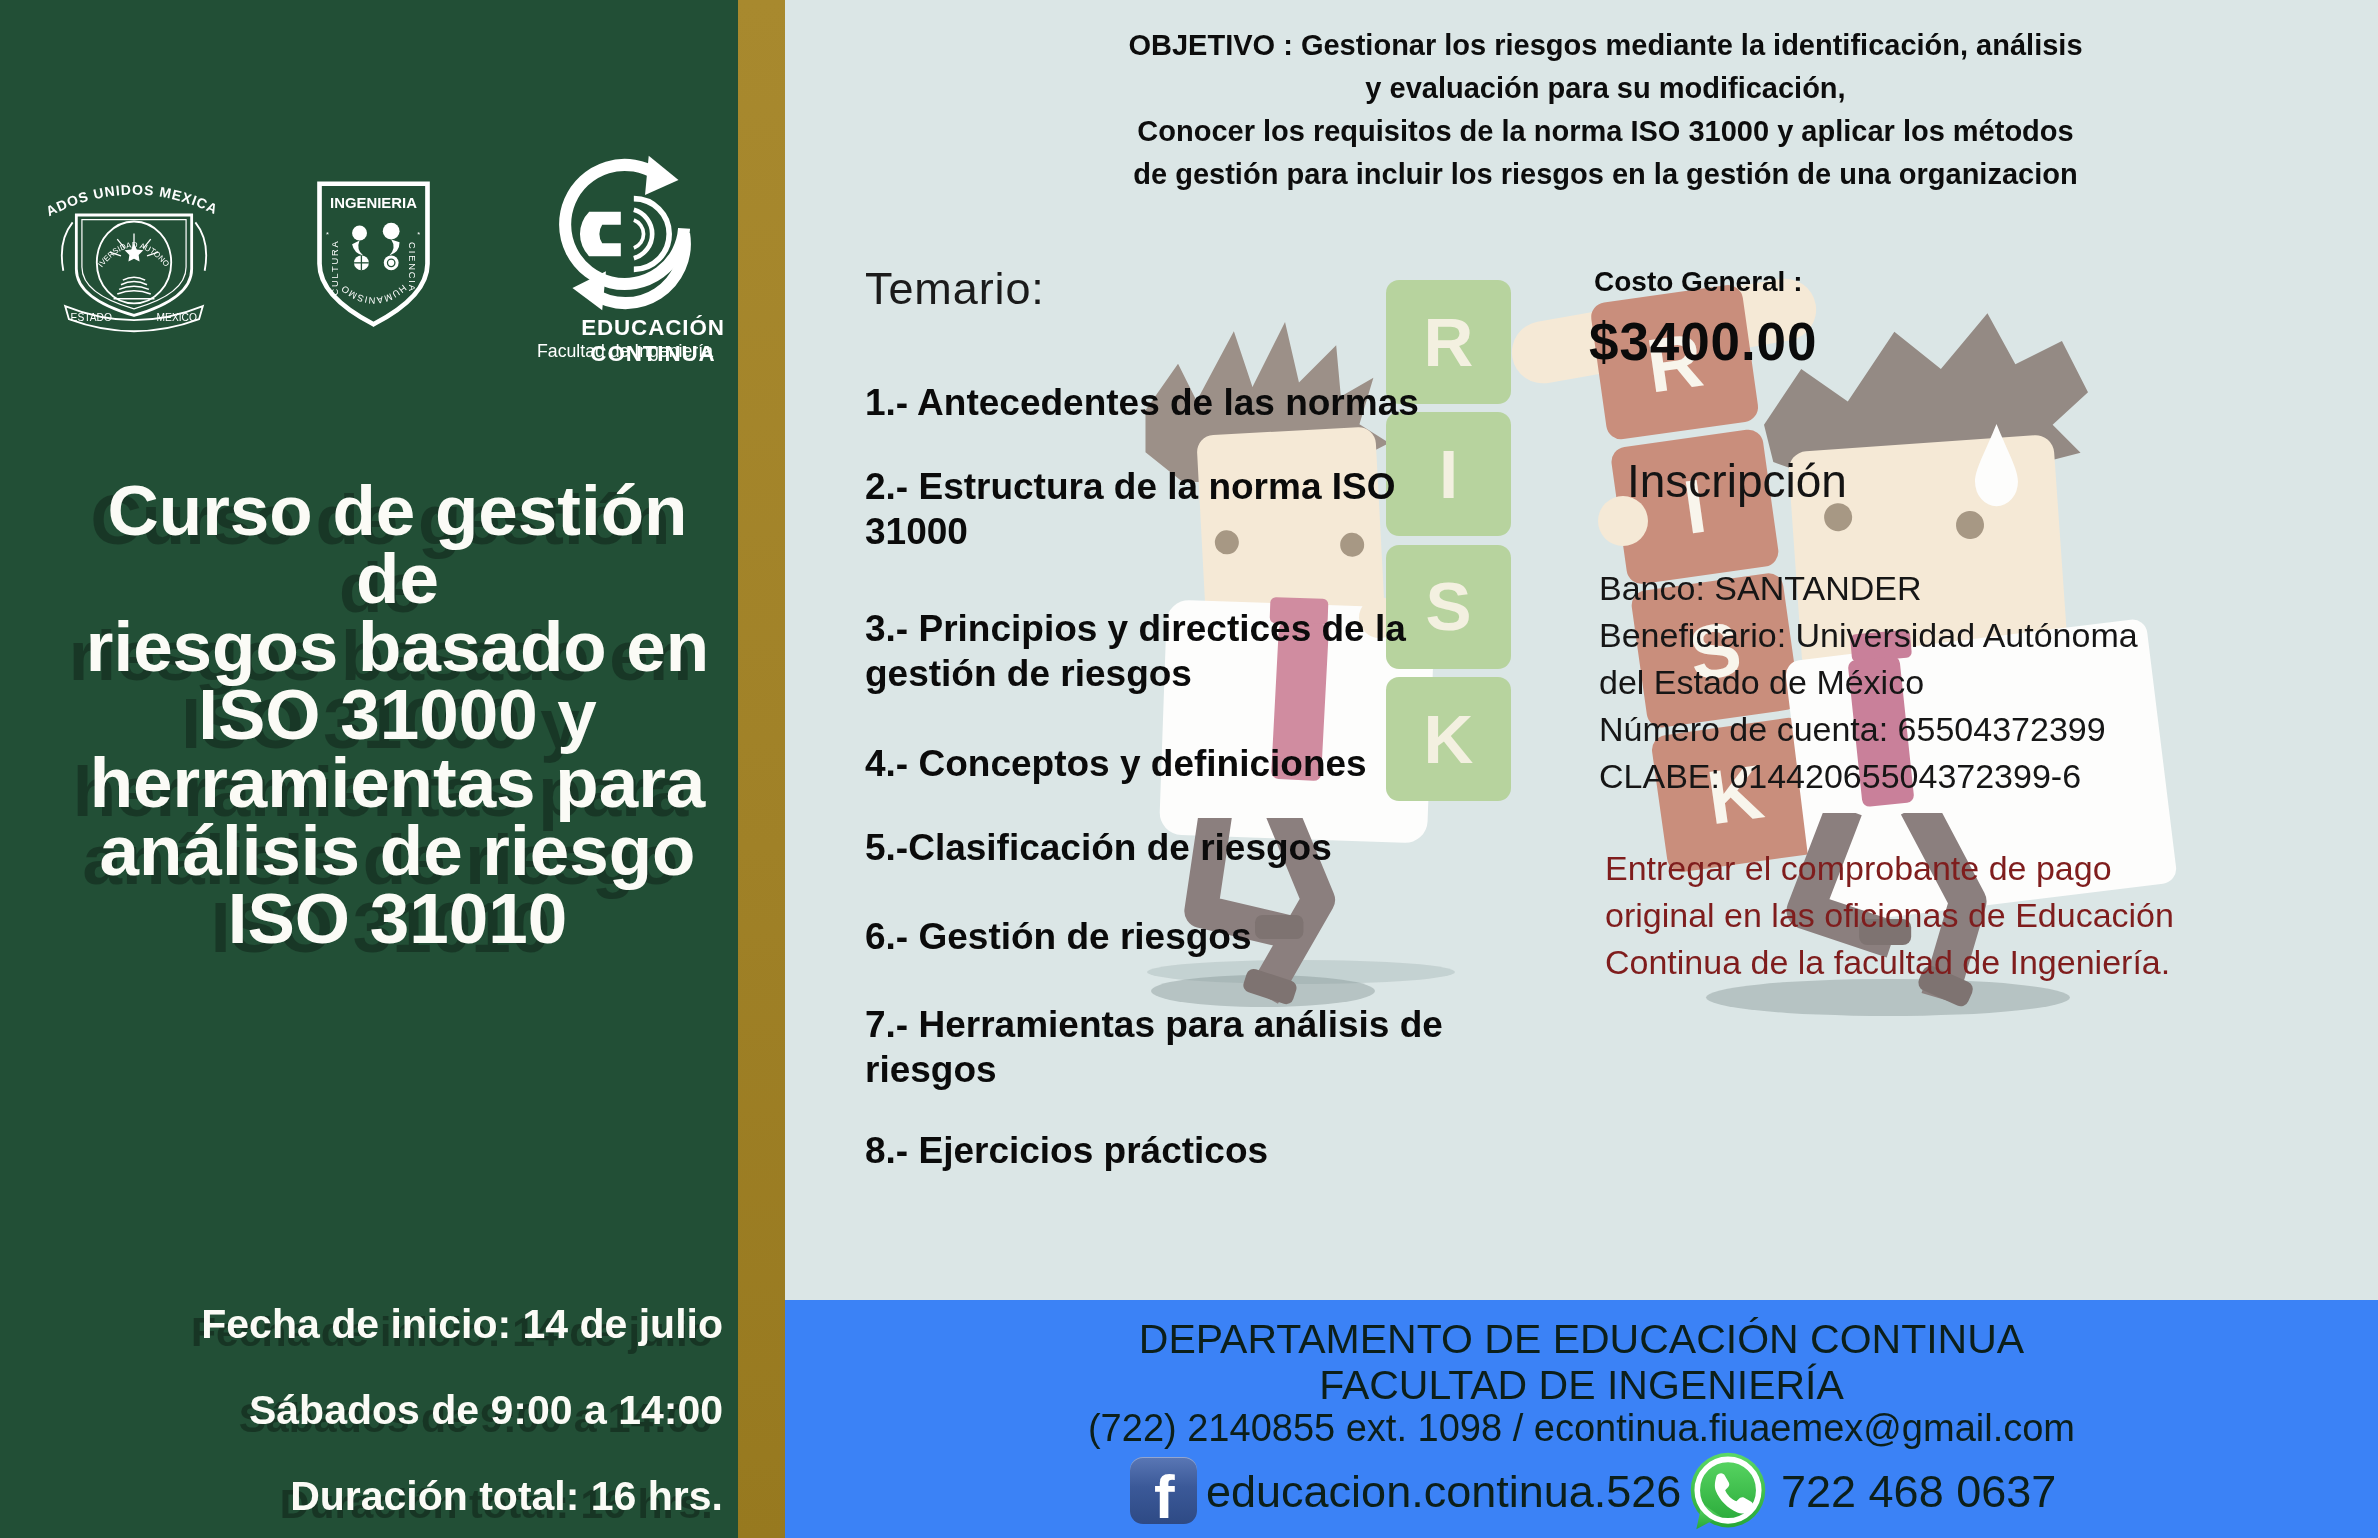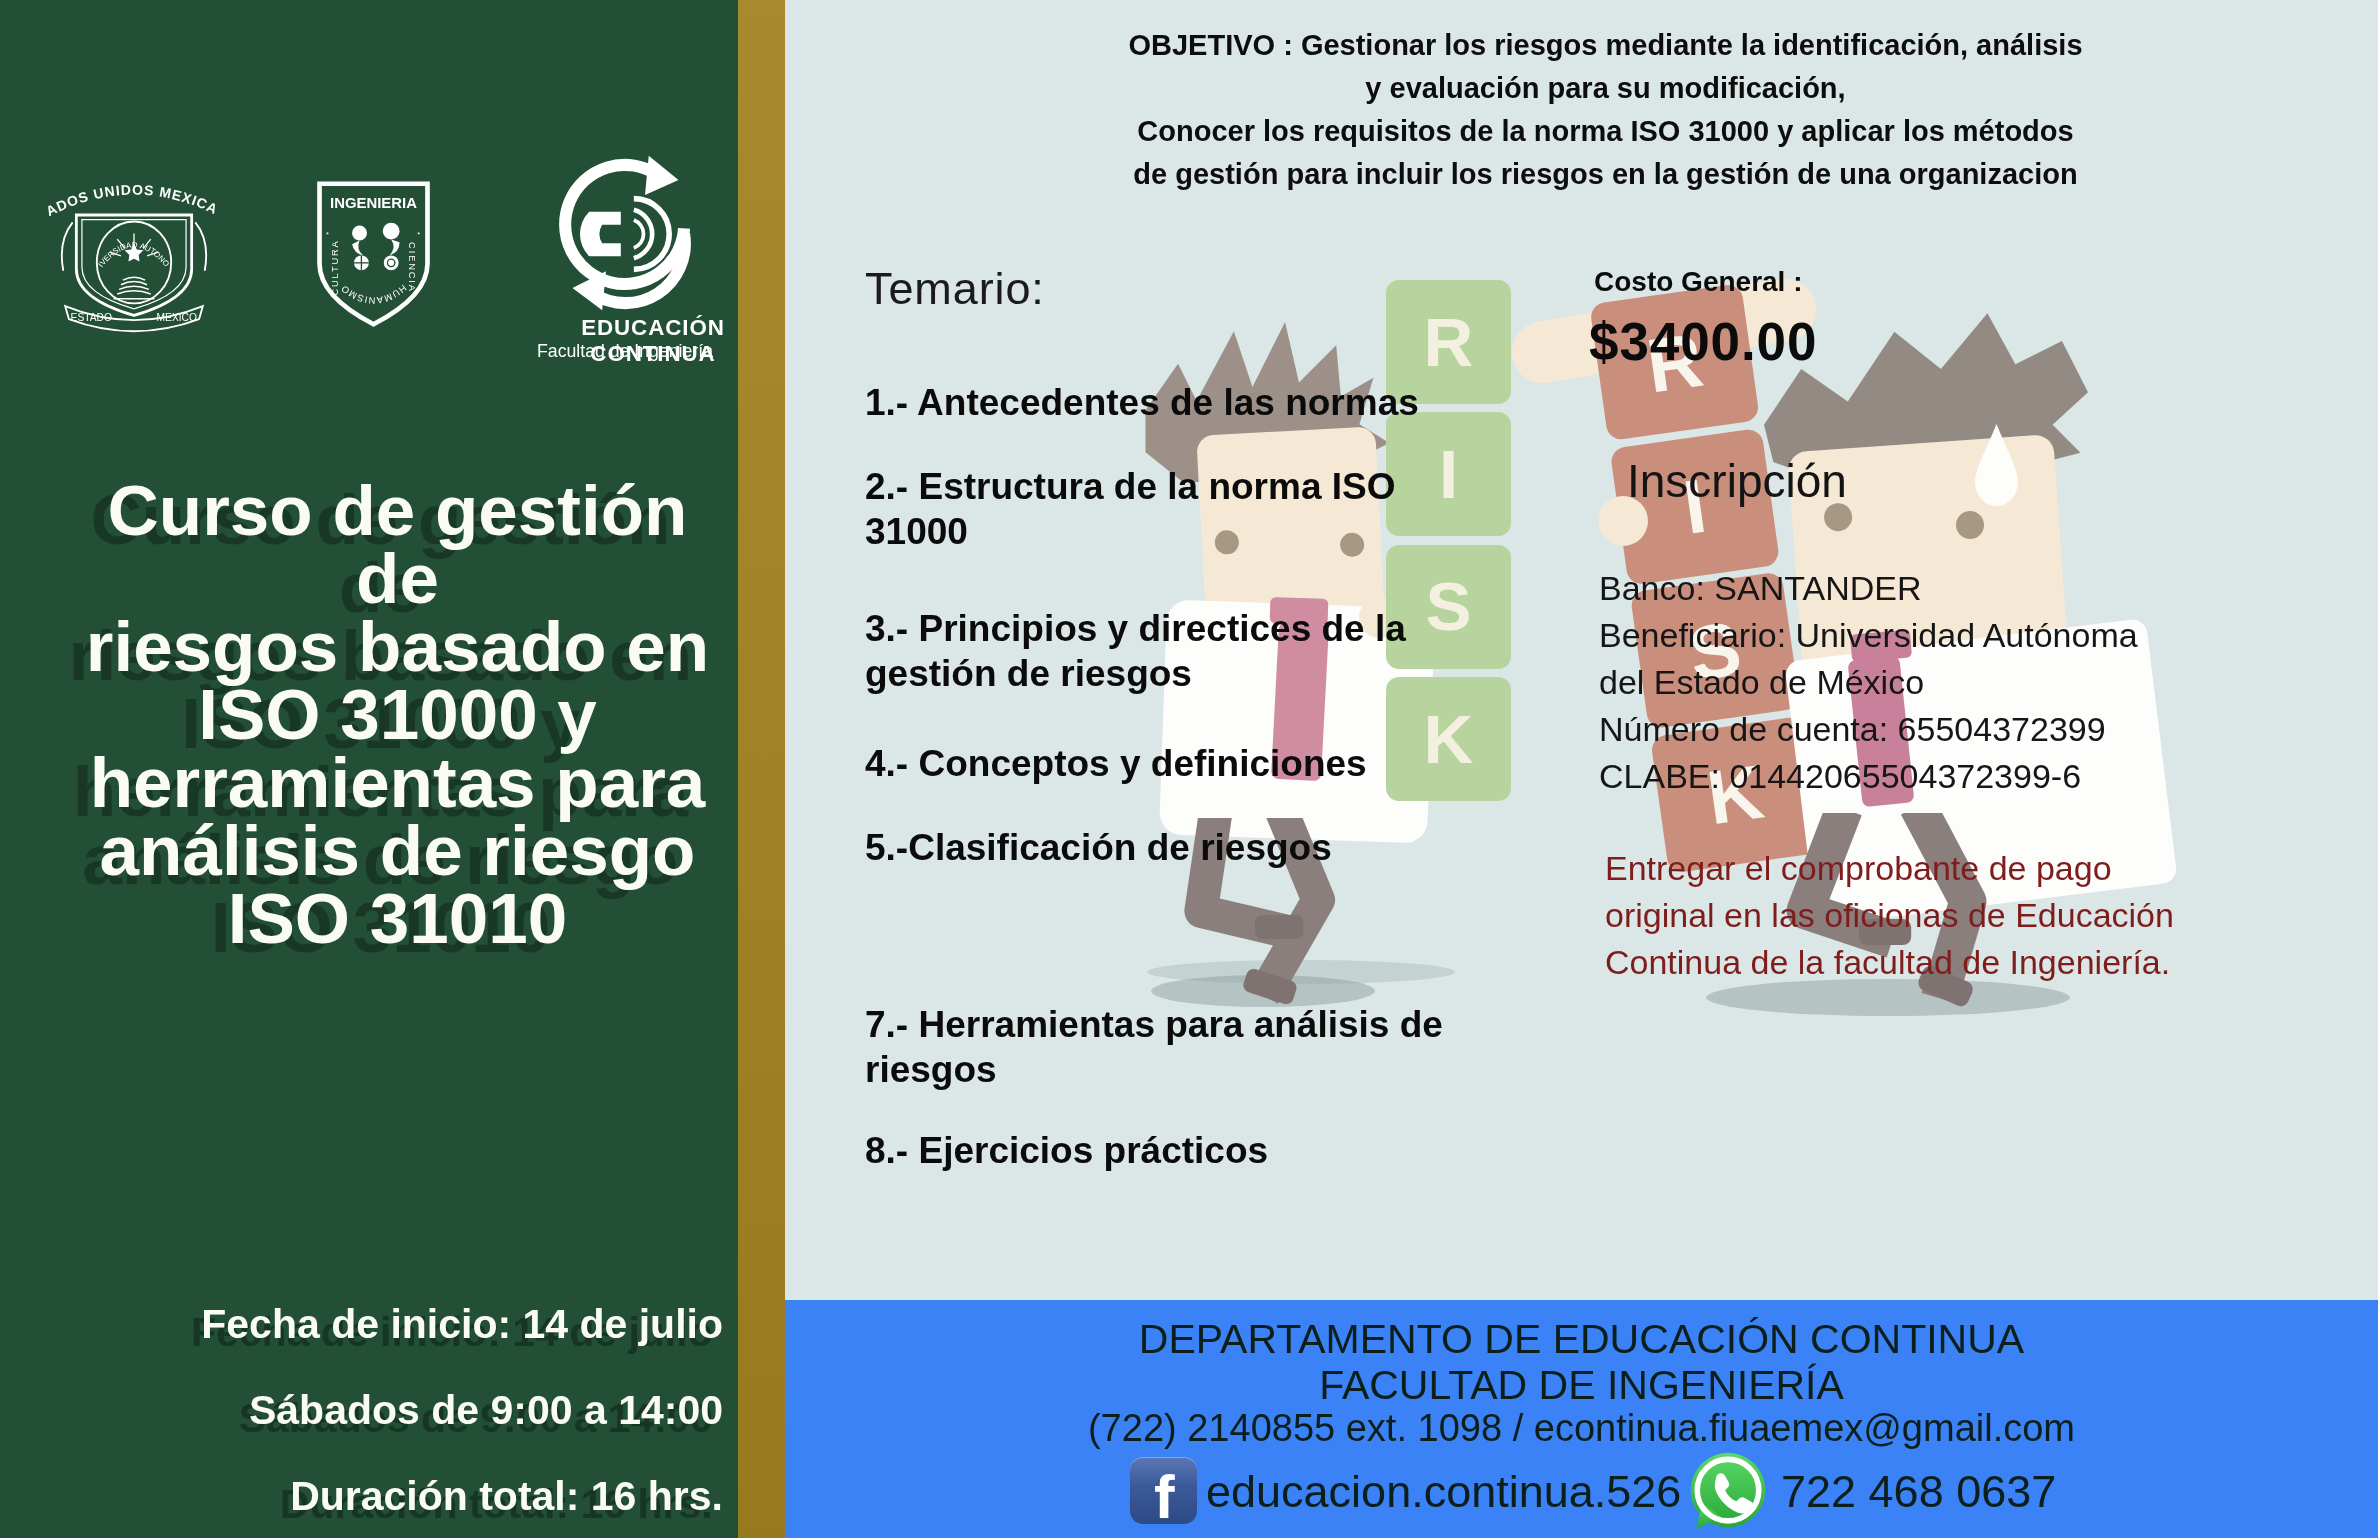--- a/index.html
+++ b/index.html
@@ -268,20 +268,21 @@
   </div>
 
   <div class="temario-heading">Temario:</div>
   <div class="temario-item ti-1 lines">1.- Antecedentes de las normas</div>
   <div class="temario-item ti-2 lines">2.- Estructura de la norma ISO
 31000</div>
   <div class="temario-item ti-3 lines">3.- Principios y directices de la
 gestión de riesgos</div>
   <div class="temario-item ti-4 lines">4.- Conceptos y definiciones</div>
   <div class="temario-item ti-5 lines">5.-Clasificación de riesgos</div>
+  <div class="temario-item ti-6 lines">6.- Gestión de riesgos</div>
   <div class="temario-item ti-7 lines">7.- Herramientas para análisis de
 riesgos</div>
   <div class="temario-item ti-8 lines">8.- Ejercicios prácticos</div>
 
   <div class="costo-label">Costo General :</div>
   <div class="costo-price">$3400.00</div>
   <div class="inscripcion">Inscripción</div>
   <div class="bank-block lines">Banco: SANTANDER
 Beneficiario: Universidad Autónoma
 del Estado de México

